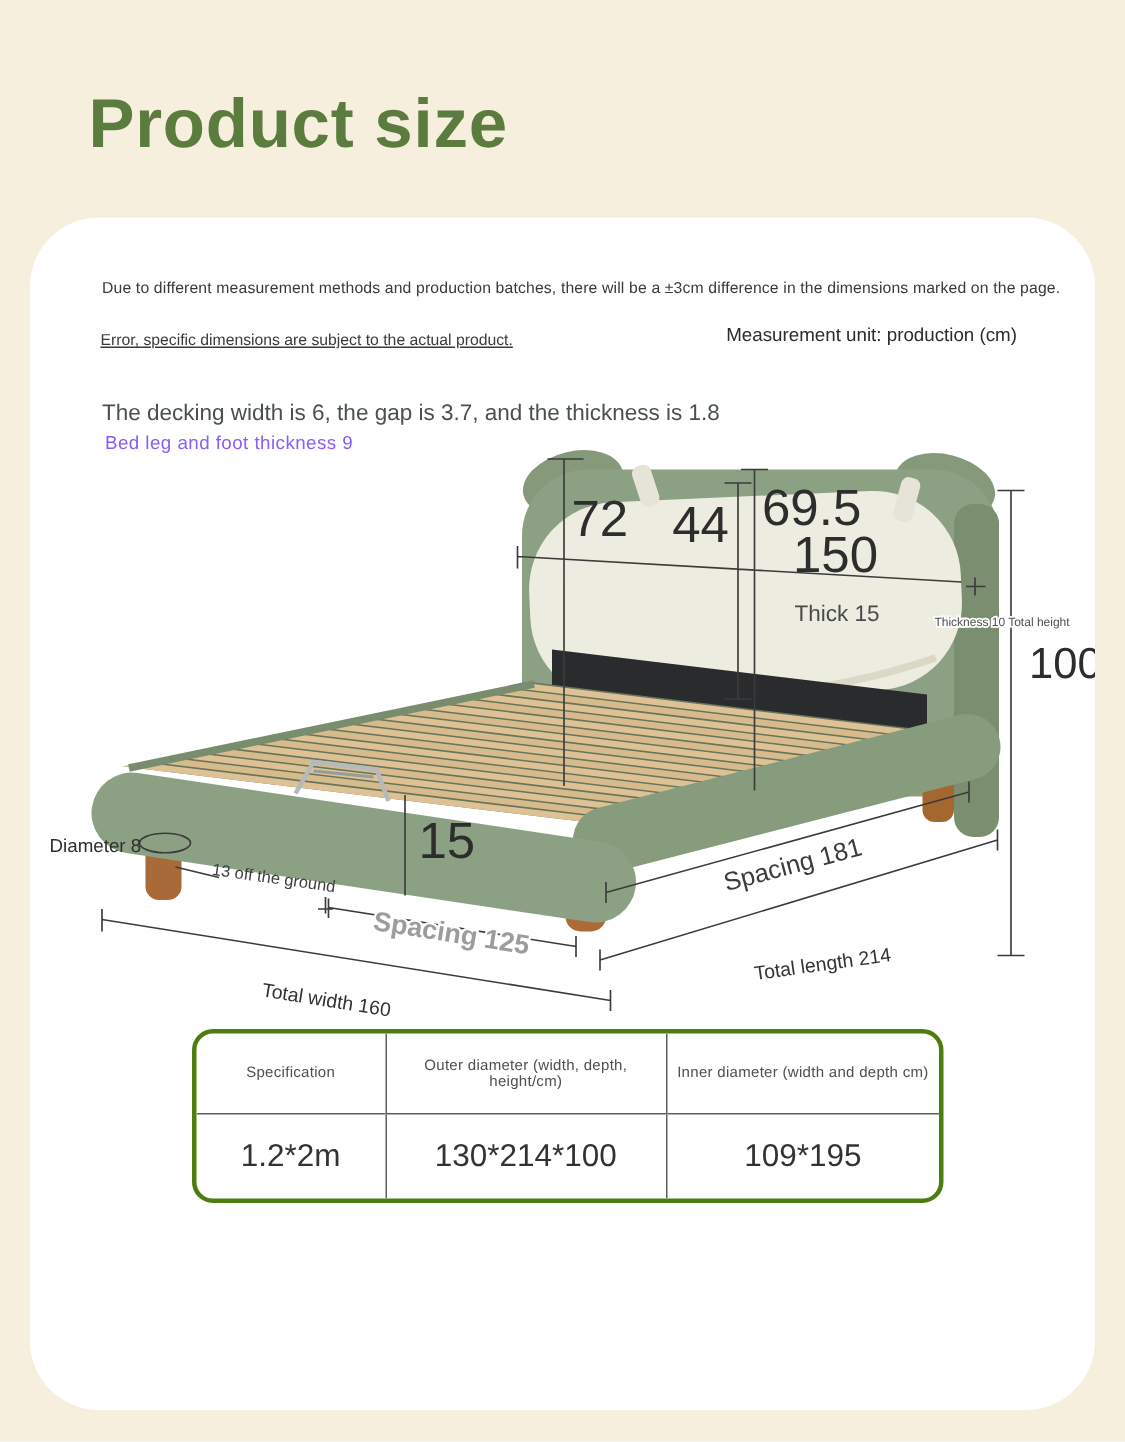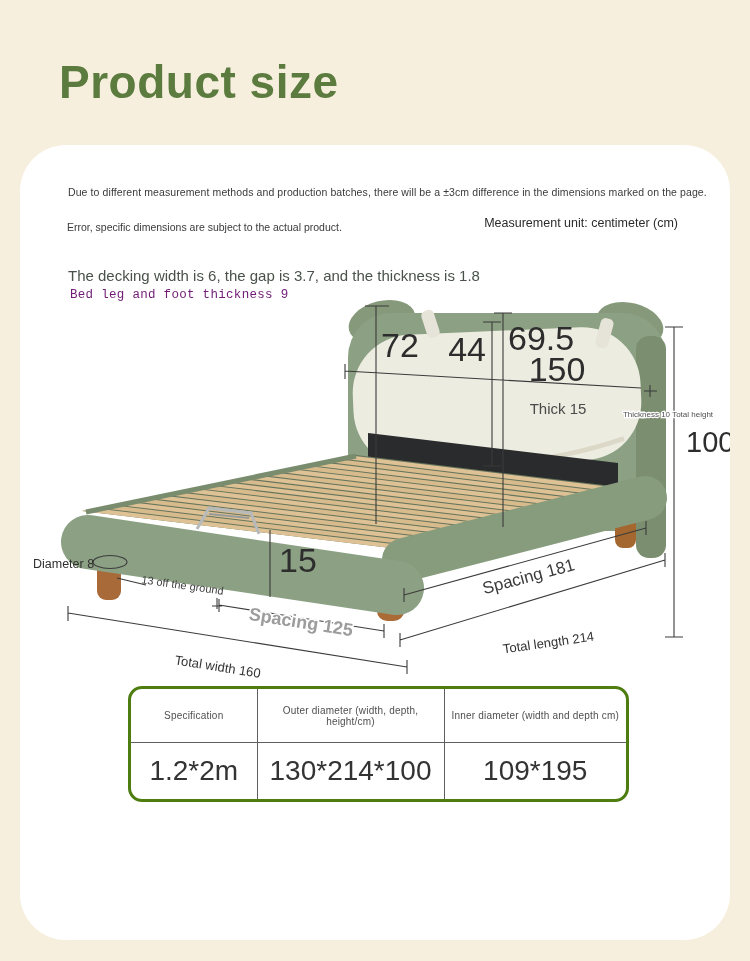--- a/index.html
+++ b/index.html
@@ -11,54 +11,54 @@
   .page-title{
     position:absolute;left:30px;top:55px;
     font-size:46px;font-weight:700;color:#5B7C3E;letter-spacing:.5px;margin-left:29px;
   }
   .card{
     position:absolute;left:20px;top:145px;width:710px;height:795px;
     background:#FFFFFF;border-radius:46px;
   }
   .note{position:absolute;white-space:nowrap;}
   .note-1{left:48px;top:41px;font-size:10.5px;color:#3A3A3A;letter-spacing:.1px;}
-  .note-2{left:47px;top:76px;font-size:10.5px;color:#3A3A3A;}
+  .note-2{left:47px;top:76px;font-size:10.5px;color:#3A3A3A;text-decoration:underline;}
   .note-unit{right:52px;top:71px;font-size:12.5px;color:#2B2B2B;}
   .note-decking{left:48px;top:122px;font-size:15px;color:#49524A;}
-  .note-bedleg{left:50px;top:143px;font-size:12.5px;color:#701a75;letter-spacing:.3px;font-family:Liberation Mono, monospace;}
+  .note-bedleg{left:50px;top:143px;font-size:12.5px;color:#8b5cf6;letter-spacing:.3px;}
   .svg-stage{position:absolute;left:0;top:0;width:710px;height:810px;}
   svg{font-family:"Liberation Sans",sans-serif;}
 
   .table-wrap{
     position:absolute;left:108px;top:541px;width:495px;
     border:3px solid #4d7c0f;border-radius:14px;overflow:hidden;
     background:#fff;
   }
   table.spec-table{border-collapse:collapse;width:100%;table-layout:fixed;}
   table.spec-table th,table.spec-table td{
     border-left:1px solid #5F5F5F;border-top:1px solid #5F5F5F;
     text-align:center;vertical-align:middle;padding:0;
   }
   table.spec-table th:first-child,table.spec-table td:first-child{border-left:none;}
   table.spec-table thead th{border-top:none;}
   table.spec-table th{
     height:53px;font-size:10px;font-weight:400;color:#4F4F4F;letter-spacing:.2px;
   }
-  table.spec-table td{height:56px;font-size:28px;color:#333333;margin-top:24px;}
+  table.spec-table td{height:56px;font-size:21px;color:#333333;margin-top:24px;}
 </style>
 </head>
 <body>
 
 <div class="page-title">Product size</div>
 
 <div class="card">
 
   <div class="note note-1">Due to different measurement methods and production batches, there will be a ±3cm difference in the dimensions marked on the page.</div>
   <div class="note note-2">Error, specific dimensions are subject to the actual product.</div>
-  <div class="note note-unit">Measurement unit: centimeter (cm)</div>
+  <div class="note note-unit">Measurement unit: production (cm)</div>
   <div class="note note-decking">The decking width is 6, the gap is 3.7, and the thickness is 1.8</div>
   <div class="note note-bedleg">Bed leg and foot thickness 9</div>
 
   <svg class="svg-stage" viewBox="20 145 710 810" width="710" height="810">
 
     <g>
       <ellipse cx="382" cy="322" rx="34" ry="21" transform="rotate(-14 382 322)" fill="#86997B"></ellipse>
       <ellipse cx="630" cy="324" rx="34" ry="21" transform="rotate(14 630 324)" fill="#86997B"></ellipse>
       <rect x="348" y="313" width="318" height="218" rx="44" fill="#8CA183"></rect>
       <rect x="636" y="336" width="30" height="222" rx="13" fill="#7B8F70"></rect>

